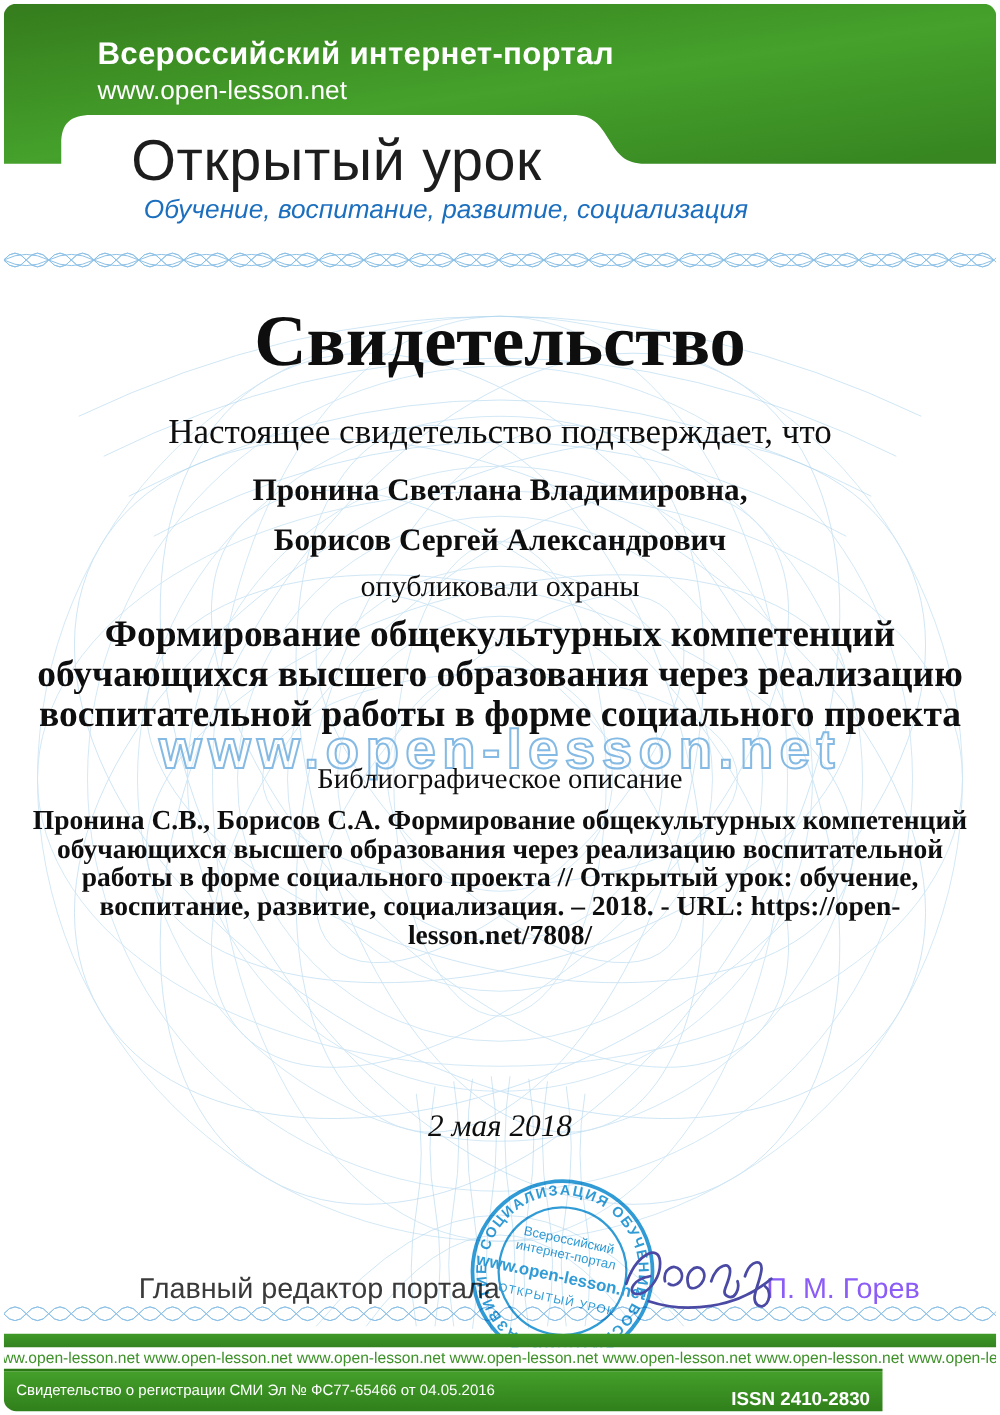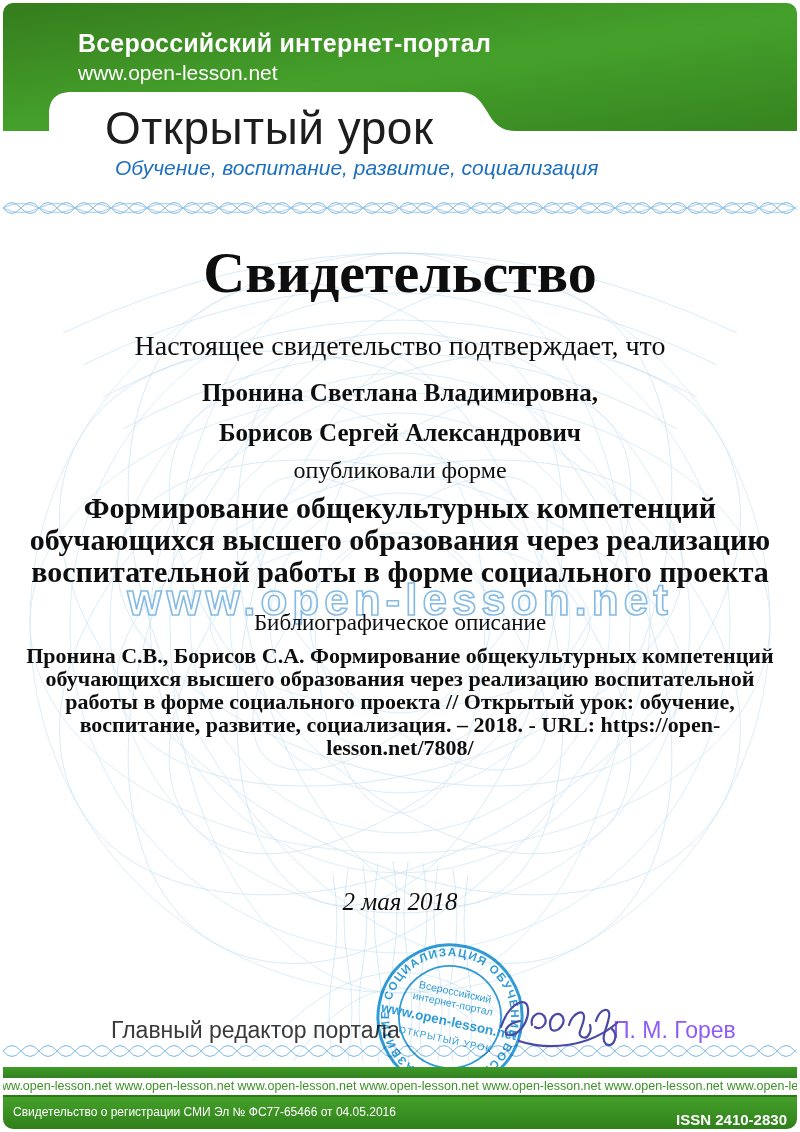--- a/index.html
+++ b/index.html
@@ -36,21 +36,21 @@
   
   .editor-role{position:absolute;left:108px;top:1014px;font-size:23px;color:#3a3a3a;}
   .editor-name{position:absolute;left:610px;top:1014px;font-size:23px;color:#8b5cf6;}
   .stamp{position:absolute;left:362px;top:929px;mix-blend-mode:multiply;opacity:.92;}
   .sign{position:absolute;left:488px;top:982px;}
 
   
   .green-bar{position:absolute;left:0;top:1064px;width:794px;height:11px;background:linear-gradient(#3f9a27,#338220);}
   .url-strip{position:absolute;left:0;top:1075px;width:794px;height:17px;background:#fff;overflow:hidden;
     white-space:nowrap;font-size:12.5px;color:#3d9128;line-height:17px;text-indent:-10px;}
-  .footer{position:absolute;left:0;top:1092px;width:794px;height:34px;background:linear-gradient(#44a02a,#2f7d1a);
+  .footer{position:absolute;left:0;top:1092px;width:703px;height:34px;background:linear-gradient(#44a02a,#2f7d1a);
     border-top:2px solid #2c7a16;}
   .footer .reg{position:absolute;left:10px;top:8px;font-size:12px;color:#fff;}
   .footer .issn{position:absolute;right:10px;top:14px;font-size:15px;font-weight:bold;color:#fff;}
 </style>
 </head>
 <body>
 
 <div class="cert">
 
   <svg class="rosette" width="794" height="1126" viewBox="0 0 794 1126">
@@ -133,21 +133,21 @@
   <div class="hdr-line2">www.open-lesson.net</div>
   <div class="brand-title">Открытый урок</div>
   <div class="brand-sub">Обучение, воспитание, развитие, социализация</div>
 
   <div class="watermark">www.open-lesson.net</div>
 
   <div class="ser cert-title">Свидетельство</div>
   <div class="ser confirm">Настоящее свидетельство подтверждает, что</div>
   <div class="ser authors">Пронина Светлана Владимировна,
 Борисов Сергей Александрович</div>
-  <div class="ser published">опубликовали форме</div>
+  <div class="ser published">опубликовали охраны</div>
   <div class="ser work-title">Формирование общекультурных компетенций
 обучающихся высшего образования через реализацию
 воспитательной работы в форме социального проекта</div>
   <div class="ser biblio-head">Библиографическое описание</div>
   <div class="ser biblio">Пронина С.В., Борисов С.А. Формирование общекультурных компетенций
 обучающихся высшего образования через реализацию воспитательной
 работы в форме социального проекта // Открытый урок: обучение,
 воспитание, развитие, социализация. – 2018. - URL: https://open-
 lesson.net/7808/</div>
   <div class="ser date">2 мая 2018</div>

